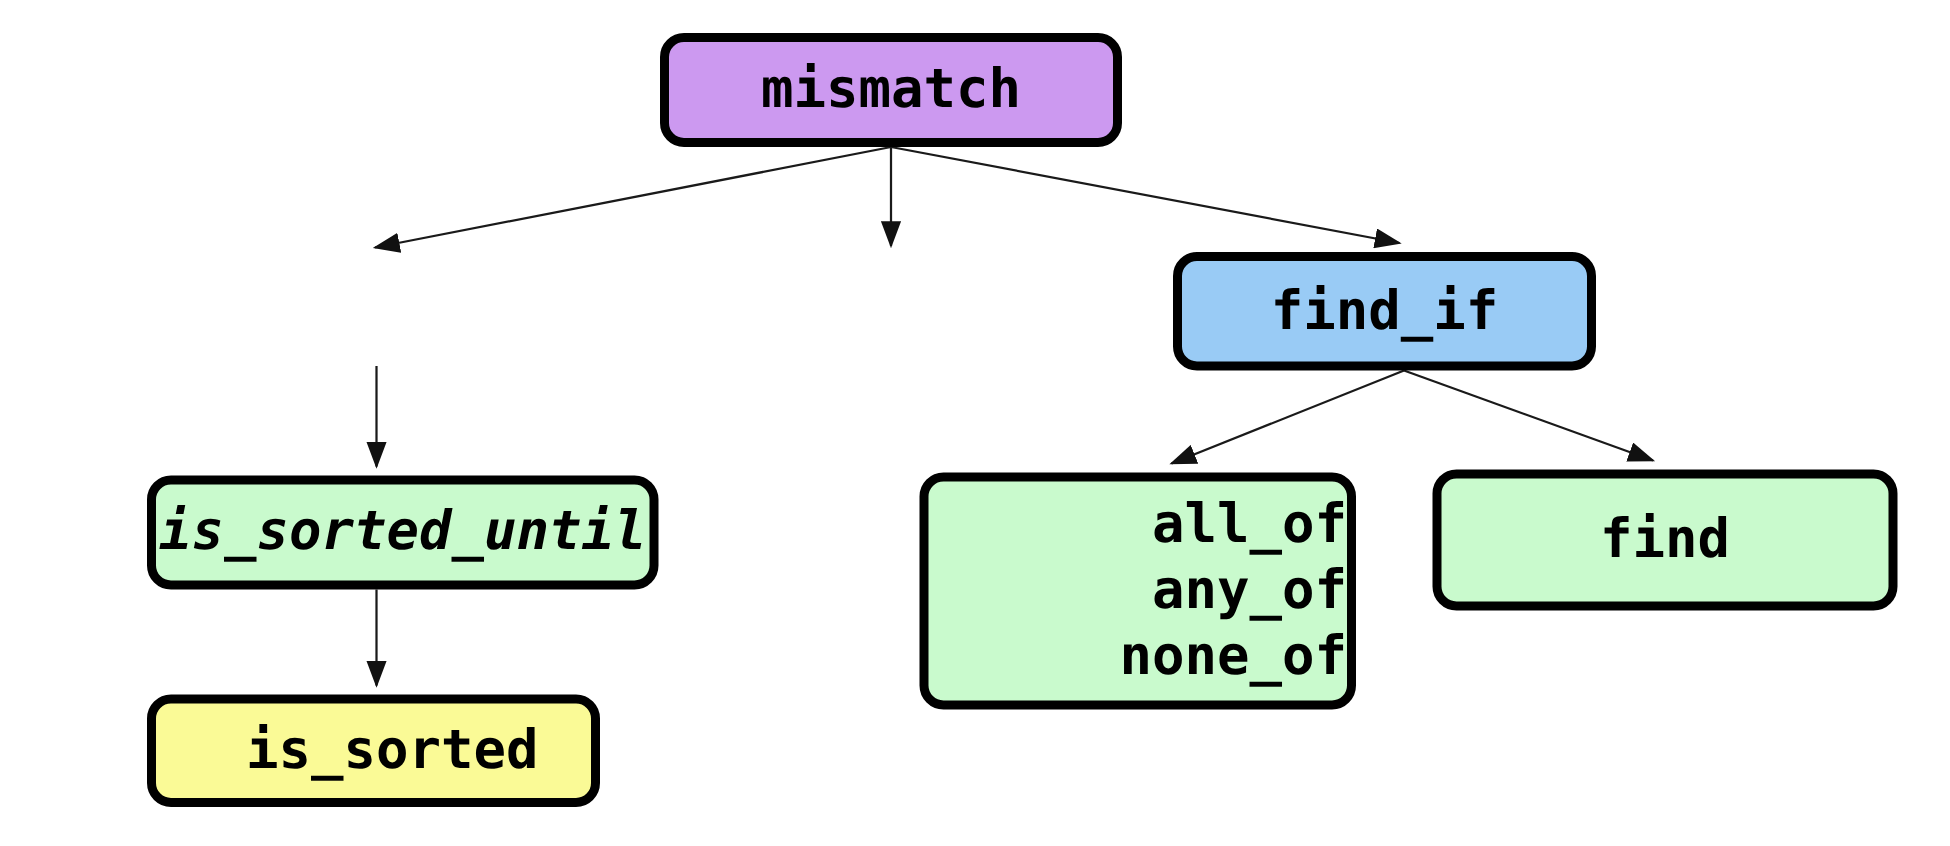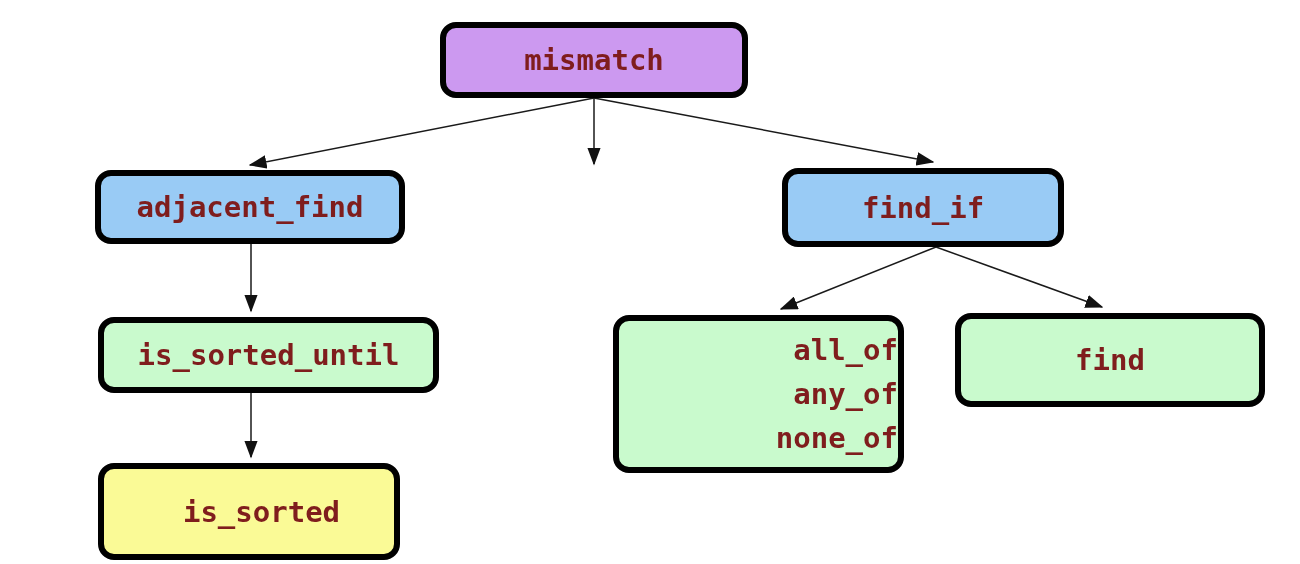--- a/index.html
+++ b/index.html
@@ -29,23 +29,23 @@
     border: 6px solid #000000;
     border-radius: 16px;
     display: flex;
     flex-direction: column;
     align-items: center;
     justify-content: center;
     text-align: center;
   }
   .lbl {
     font-weight: bold;
-    font-size: 29px;
+    font-size: 36px;
     line-height: 44px;
-    color: #7f1d1d;
+    color: #000000;
     white-space: nowrap;
   }
 </style>
 </head>
 <body>
 
 <div class="canvas">
 
   <svg class="edges-layer" width="1300" height="564" viewBox="0 0 1300 564" xmlns="http://www.w3.org/2000/svg">
     <defs>
@@ -59,40 +59,37 @@
     <line x1="251" y1="244" x2="251" y2="311" stroke="#1a1a1a" stroke-width="1.5" marker-end="url(#arrowhead)"></line>
     <line x1="251" y1="393" x2="251" y2="457" stroke="#1a1a1a" stroke-width="1.5" marker-end="url(#arrowhead)"></line>
     <line x1="936" y1="247" x2="781" y2="309" stroke="#1a1a1a" stroke-width="1.5" marker-end="url(#arrowhead)"></line>
     <line x1="936" y1="247" x2="1102" y2="307" stroke="#1a1a1a" stroke-width="1.5" marker-end="url(#arrowhead)"></line>
   </svg>
 
   <div class="node" style="left: 440px; top: 22px; width: 308px; height: 76px; background: rgb(204, 153, 240);">
     <span class="lbl">mismatch</span>
   </div>
 
-  <div class="node" style="left: 95px; top: 170px; width: 310px; height: 74px; background: rgb(153, 203, 245);">
-    <span class="lbl">adjacent_find</span>
-  </div>
 
 
   <div class="node" style="left: 782px; top: 168px; width: 282px; height: 79px; background: rgb(153, 203, 245);">
     <span class="lbl">find_if</span>
   </div>
 
-  <div class="node" style="left: 98px; top: 317px; width: 341px; height: 76px; background: rgb(201, 250, 205);">
+  <div class="node" style="left: 98px; top: 317px; width: 341px; height: 76px; background: rgb(201, 250, 205); font-style: italic;">
     <span class="lbl">is_sorted_until</span>
   </div>
 
   <div class="node" style="left: 613px; top: 315px; width: 291px; height: 158px; background: rgb(201, 250, 205); align-items: flex-end;">
     <div class="lbl">all_of</div>
     <div class="lbl">any_of</div>
     <div class="lbl">none_of</div>
   </div>
 
   <div class="node" style="left: 955px; top: 313px; width: 310px; height: 94px; background: rgb(201, 250, 205);">
     <span class="lbl">find</span>
   </div>
 
-  <div class="node" style="left: 98px; top: 463px; width: 302px; height: 97px; background: rgb(250, 250, 150); padding-left: 25px;">
+  <div class="node" style="left: 98px; top: 463px; width: 302px; height: 75px; background: rgb(250, 250, 150); padding-left: 25px;">
     <span class="lbl">is_sorted</span>
   </div>
 
 </div>
 
 </body></html>

